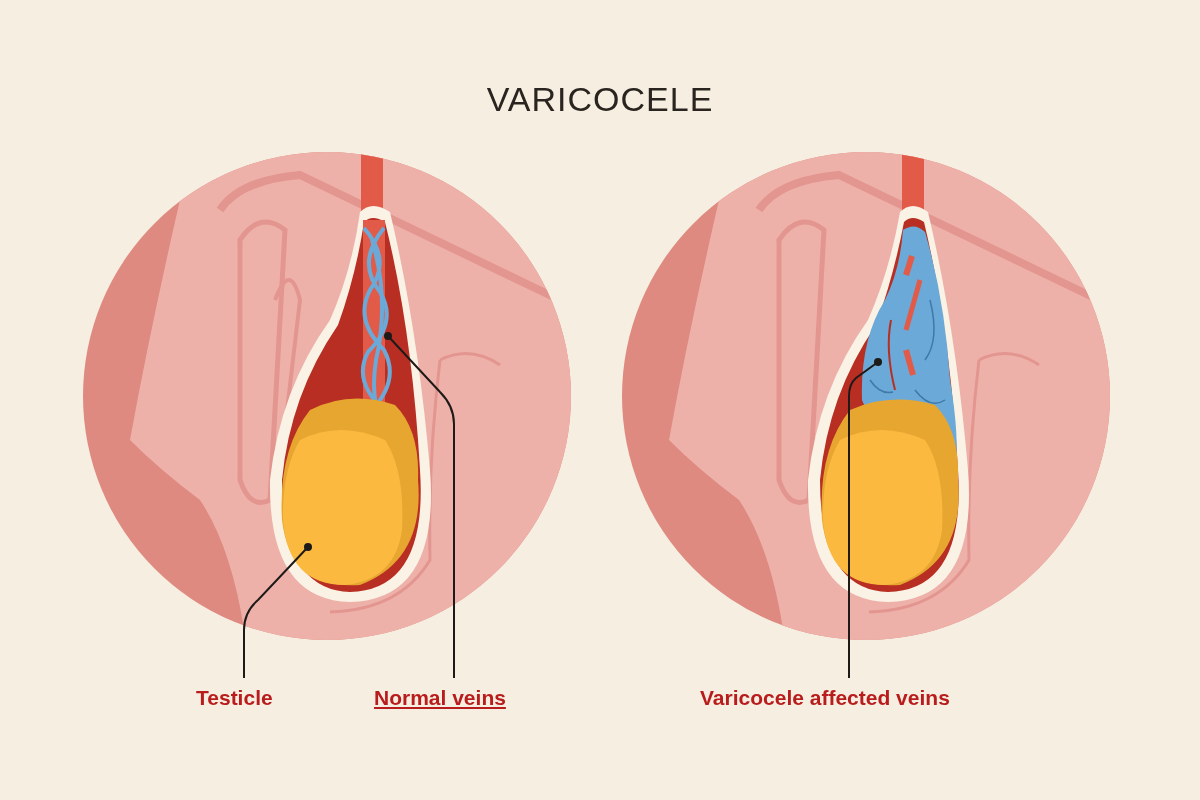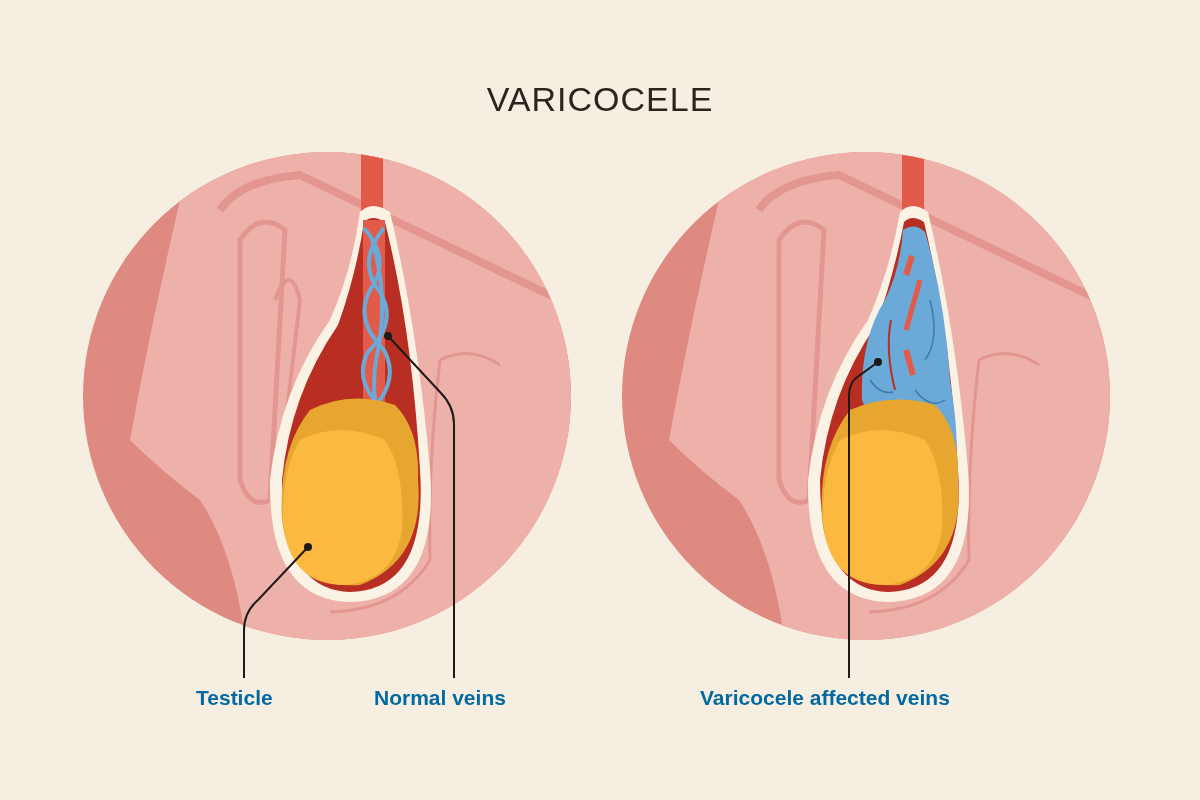--- a/index.html
+++ b/index.html
@@ -1,19 +1,19 @@
 <!DOCTYPE html>
 <html><head>
 <meta charset="utf-8">
 <style>
   html,body{margin:0;padding:0;}
   body{width:1200px;height:800px;background:#f6efe1;position:relative;overflow:hidden;font-family:"Liberation Sans","DejaVu Sans",sans-serif;}
   .title{position:absolute;left:0;width:1200px;top:80px;text-align:center;font-size:34px;font-weight:500;letter-spacing:1px;color:#2a2420;}
   svg.art{position:absolute;left:0;top:0;}
-  .label{position:absolute;top:686px;font-size:21px;font-weight:bold;color:#0369a1;white-space:nowrap;}
+  .label{position:absolute;top:686px;font-size:21px;font-weight:bold;color:#b91c1c;white-space:nowrap;}
 </style>
 </head>
 <body>
 
 <div class="title">VARICOCELE</div>
 
 <svg class="art" width="1200" height="800" viewBox="0 0 1200 800">
   <defs>
     <clipPath id="clipL">
         <circle cx="327" cy="396" r="244"></circle>
@@ -82,14 +82,14 @@
       <path d="M840 440 Q880 420 925 440 Q945 470 942 530 Q935 580 885 585 Q828 585 823 520 Q822 470 840 440 Z" fill="#fbb940"></path>
     </g>
     <g stroke="#1d1a18" stroke-width="2" fill="none">
       <path d="M878 362 L856 378 Q849 384 849 396 L849 678"></path>
     </g>
     <circle cx="878" cy="362" r="4" fill="#1d1a18"></circle>
   </g>
 </svg>
 
 <div class="label" style="left:196px;">Testicle</div>
-<div class="label" style="left:374px;">Normal veins</div>
+<div class="label" style="left:374px;text-decoration:underline;">Normal veins</div>
 <div class="label" style="left:700px;text-align:right;">Varicocele affected veins</div>
 
 </body></html>

